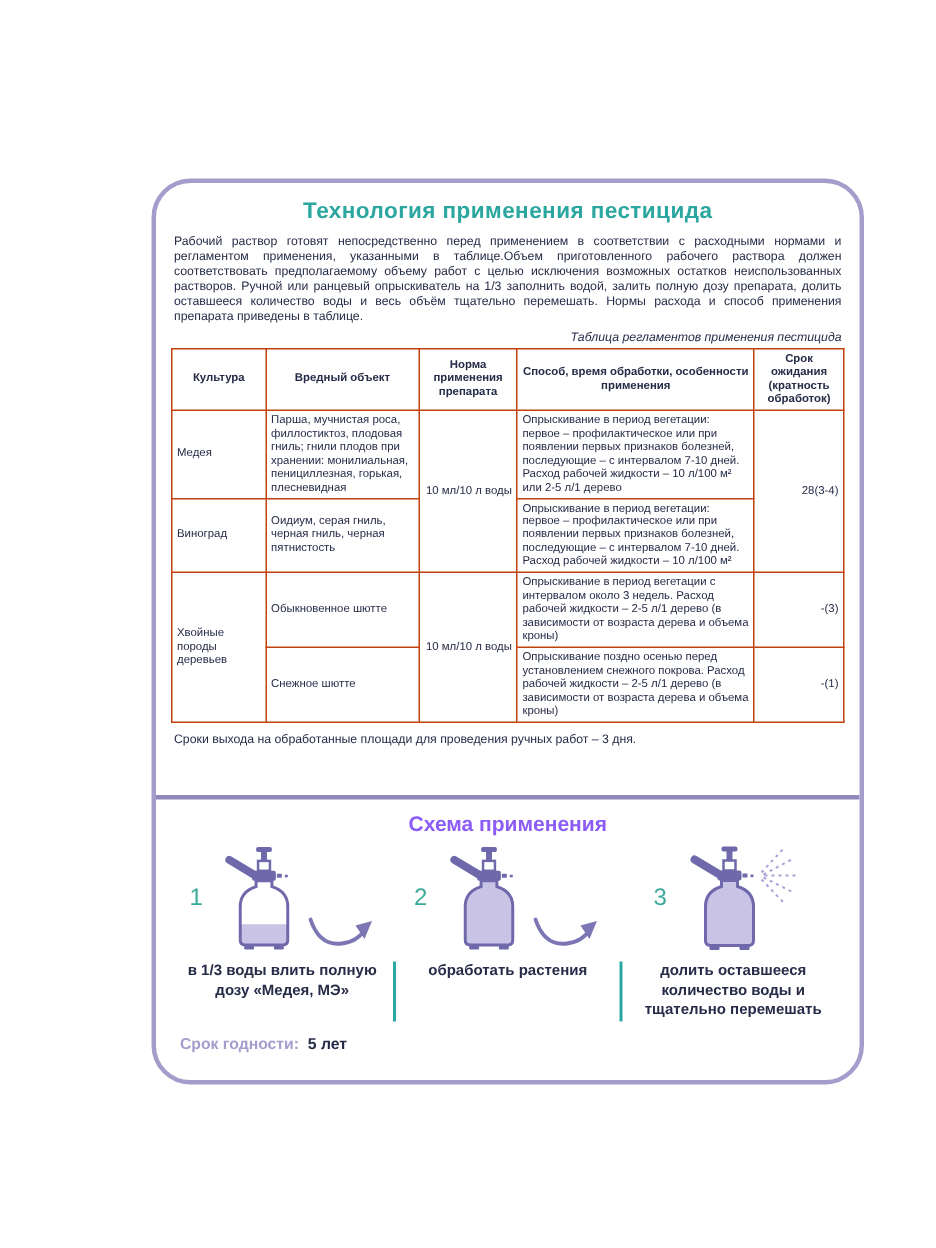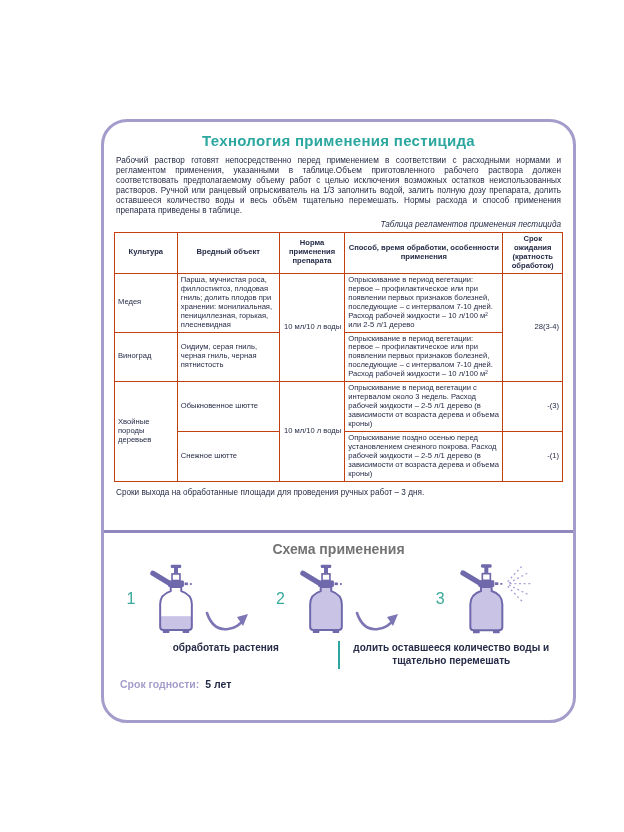--- a/index.html
+++ b/index.html
@@ -38,21 +38,21 @@
   col.c-norm    { width:14.6%; }
   col.c-method  { width:35.3%; }
   col.c-wait    { width:13.3%; }
   td.v-mid { vertical-align:middle; }
   td.v-top { vertical-align:top; }
   td.t-center { text-align:right; }
   .note { font-size:8.2px; margin:6px 2px 0 2px; }
 
   .section-bottom { flex:1; position:relative; padding:5px 10px 0 10px; box-sizing:border-box; }
   .scheme-title {
-    color:#737373; font-size:14px; font-weight:bold; text-align:center; margin:3px 0 1px 0;
+    color:#8b5cf6; font-size:14px; font-weight:bold; text-align:center; margin:3px 0 1px 0;
   }
   .steps { display:flex; height:82px; position:relative; }
   .step { flex:1; display:flex; align-items:center; justify-content:center; }
   .step-number { color:#3baa9c; font-size:16px; margin-right:8px; }
   .arrow-svg { align-self:flex-end; margin:0 0 4px -6px; }
   .captions { display:flex; align-items:stretch; margin-top:1px; }
   .caption {
     flex:1; font-size:10px; font-weight:bold; text-align:center;
     line-height:1.28; padding:1px 8px; display:flex; align-items:flex-start; justify-content:center;
   }
@@ -84,21 +84,21 @@
           <th>Культура</th>
           <th>Вредный объект</th>
           <th>Норма применения препарата</th>
           <th>Способ, время обработки, особенности применения</th>
           <th>Срок ожидания (кратность обработок)</th>
         </tr>
       </thead>
       <tbody>
         <tr>
           <td class="v-mid">Медея</td>
-          <td class="v-mid">Парша, мучнистая роса, филлостиктоз, плодовая гниль; долить плодов при хранении: монилиальная, пенициллезная, горькая, плесневидная</td>
+          <td class="v-mid">Парша, мучнистая роса, филлостиктоз, плодовая гниль; гнили плодов при хранении: монилиальная, пенициллезная, горькая, плесневидная</td>
           <td class="v-mid t-center" rowspan="2">10 мл/10 л воды</td>
           <td class="v-top">Опрыскивание в период вегетации: первое – профилактическое или при появлении первых признаков болезней, последующие – с интервалом 7-10 дней. Расход рабочей жидкости – 10 л/100 м² или 2-5 л/1 дерево</td>
           <td class="v-mid t-center" rowspan="2">28(3-4)</td>
         </tr>
         <tr>
           <td class="v-mid">Виноград</td>
           <td class="v-mid">Оидиум, серая гниль, черная гниль, черная пятнистость</td>
           <td class="v-top">Опрыскивание в период вегетации: первое – профилактическое или при появлении первых признаков болезней, последующие – с интервалом 7-10 дней. Расход рабочей жидкости – 10 л/100 м²</td>
         </tr>
         <tr>
@@ -188,20 +188,21 @@
             <line x1="84" y1="30" x2="114" y2="14"></line>
             <line x1="85" y1="31" x2="120" y2="31"></line>
             <line x1="84" y1="33" x2="114" y2="48"></line>
             <line x1="82" y1="35" x2="104" y2="58"></line>
           </g>
         </svg>
       </div>
     </div>
 
     <div class="captions">
+      <div class="caption">в 1/3 воды влить полную дозу «Медея, МЭ»</div>
       <div class="caption">обработать растения</div>
       <div class="caption">долить оставшееся количество воды и тщательно перемешать</div>
     </div>
 
     <div class="shelf">
       <span class="shelf-label">Срок годности:</span>
       <span class="shelf-value">5 лет</span>
     </div>
   </div>
 </div>

